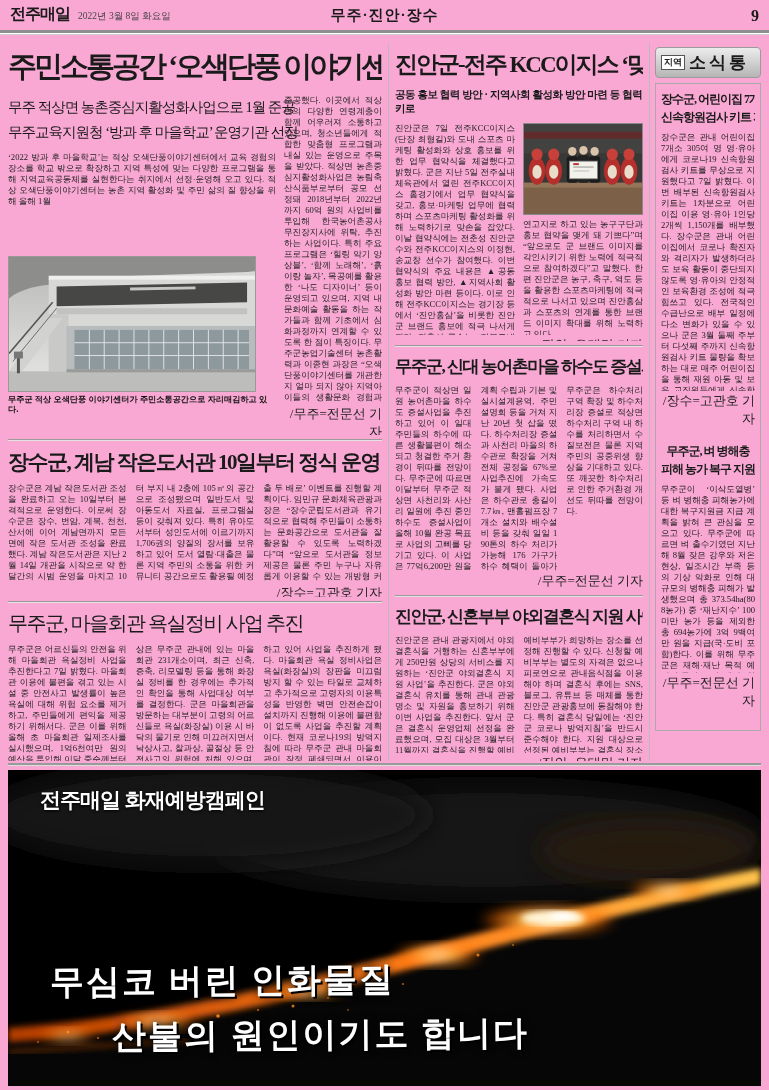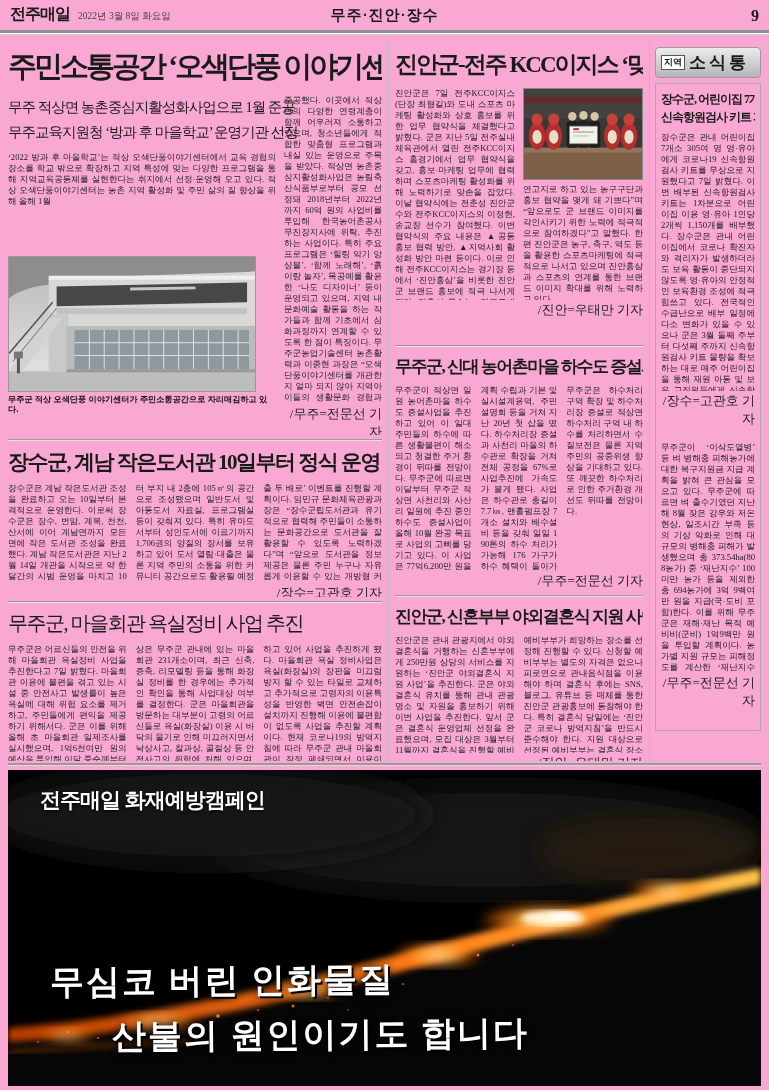--- a/index.html
+++ b/index.html
@@ -197,20 +197,21 @@
         </div>
 
       </article>
 
     </section>
 
     <section class="col-mid">
 
       <article class="a2">
         <h1 class="a2-headline">진안군-전주 KCC이지스 ‘맞손’</h1>
+        <div class="a2-subhead">공동 홍보 협력 방안 · 지역사회 활성화 방안 마련 등 협력키로</div>
         <div class="a2-cols">
           <div class="body-text">진안군은 7일 전주KCC이지스(단장 최형길)와 도내 스포츠 마케팅 활성화와 상호 홍보를 위한 업무 협약식을 체결했다고 밝혔다. 군은 지난 5일 전주실내체육관에서 열린 전주KCC이지스 홈경기에서 업무 협약식을 갖고, 홍보·마케팅 업무에 협력하며 스포츠마케팅 활성화를 위해 노력하기로 맞손을 잡았다. 이날 협약식에는 전춘성 진안군수와 전주KCC이지스의 이정현, 송교창 선수가 참여했다. 이번 협약식의 주요 내용은 ▲공동 홍보 협력 방안, ▲지역사회 활성화 방안 마련 등이다. 이로 인해 전주KCC이지스는 경기장 등에서 ‘진안홍삼’을 비롯한 진안군 브랜드 홍보에 적극 나서게 된다. 전춘성 군수는 “전북도내 지자체를</div>
           <div>
             <div class="a2-photo">
               <svg viewBox="0 0 127 92" width="100%" height="100%" preserveAspectRatio="none">
                 <rect width="127" height="92" fill="#383836"></rect>
                 <rect y="0" width="127" height="30" fill="#424240"></rect>
                 <rect y="8" width="127" height="7" fill="#6e2222" opacity="0.7"></rect>
                 <rect y="60" width="127" height="32" fill="#7c6048"></rect>
                 <rect y="60" width="127" height="5" fill="#93765a"></rect>
@@ -281,20 +282,24 @@
       <div class="side-box">
         <div class="side-item1">
           <div class="side-item-headline">
             <div>장수군, 어린이집 7개소</div>
             <div>신속항원검사 키트 지원</div>
           </div>
           <div class="side-body">장수군은 관내 어린이집 7개소 305여 명 영·유아에게 코로나19 신속항원검사 키트를 무상으로 지원했다고 7일 밝혔다. 이번 배부된 신속항원검사 키트는 1차분으로 어린이집 이용 영·유아 1인당 2개씩 1,150개를 배부했다. 장수군은 관내 어린이집에서 코로나 확진자와 격리자가 발생하더라도 보육 활동이 중단되지 않도록 영·유아의 안정적인 보육환경 조성에 적극 힘쓰고 있다. 전국적인 수급난으로 배부 일정에 다소 변화가 있을 수 있으나 군은 3월 둘째 주부터 다섯째 주까지 신속항원검사 키트 물량을 확보하는 대로 매주 어린이집을 통해 재원 아동 및 보육 교직원들에게 신속항원키트를 추가로 배부할 계획이다. 어린이집 관계자는 “개별적으로 키트를 구할 수 없어 어려움이 많았는데, 이번 지원으로 안전한 보육 환경을 조성할 수 있게 됐다”며 “철저한 방역수칙 준수와 안전 관리로 보육 공백이 생기지 않도록 최선을 다하겠다”고 말했다.</div>
           <div class="byline">/장수=고관호 기자</div>
         </div>
         <div class="side-item2">
+          <div class="side-item-headline">
+            <div>무주군, 벼 병해충</div>
+            <div>피해 농가 복구 지원</div>
+          </div>
           <div class="side-body">무주군이 ‘이삭도열병’ 등 벼 병해충 피해농가에 대한 복구지원금 지급 계획을 밝혀 큰 관심을 모으고 있다. 무주군에 따르면 벼 출수기였던 지난해 8월 잦은 강우와 저온현상, 일조시간 부족 등의 기상 악화로 인해 대규모의 병해충 피해가 발생했으며 총 373.54ha(808농가) 중 ‘재난지수’ 100미만 농가 등을 제외한 총 694농가에 3억 9백여만 원을 지급(국·도비 포함)한다. 이를 위해 무주군은 재해·재난 목적 예비비(군비) 1억9백만 원을 투입할 계획이다. 농가별 지원 규모는 피해정도를 계산한 ‘재난지수(재난지수 300이상 피해농가 278농가 / 재난지수 100이상 300미만 피해농가 416농가)’에 따라 다르며 농가별로 적게는 10만 원에서 많게는 4백만 원까지 받게된다.</div>
           <div class="byline">/무주=전문선 기자</div>
         </div>
       </div>
     </aside>
 
   </main>
 
   <div class="pre-campaign-rule"></div>
   <section class="campaign">

